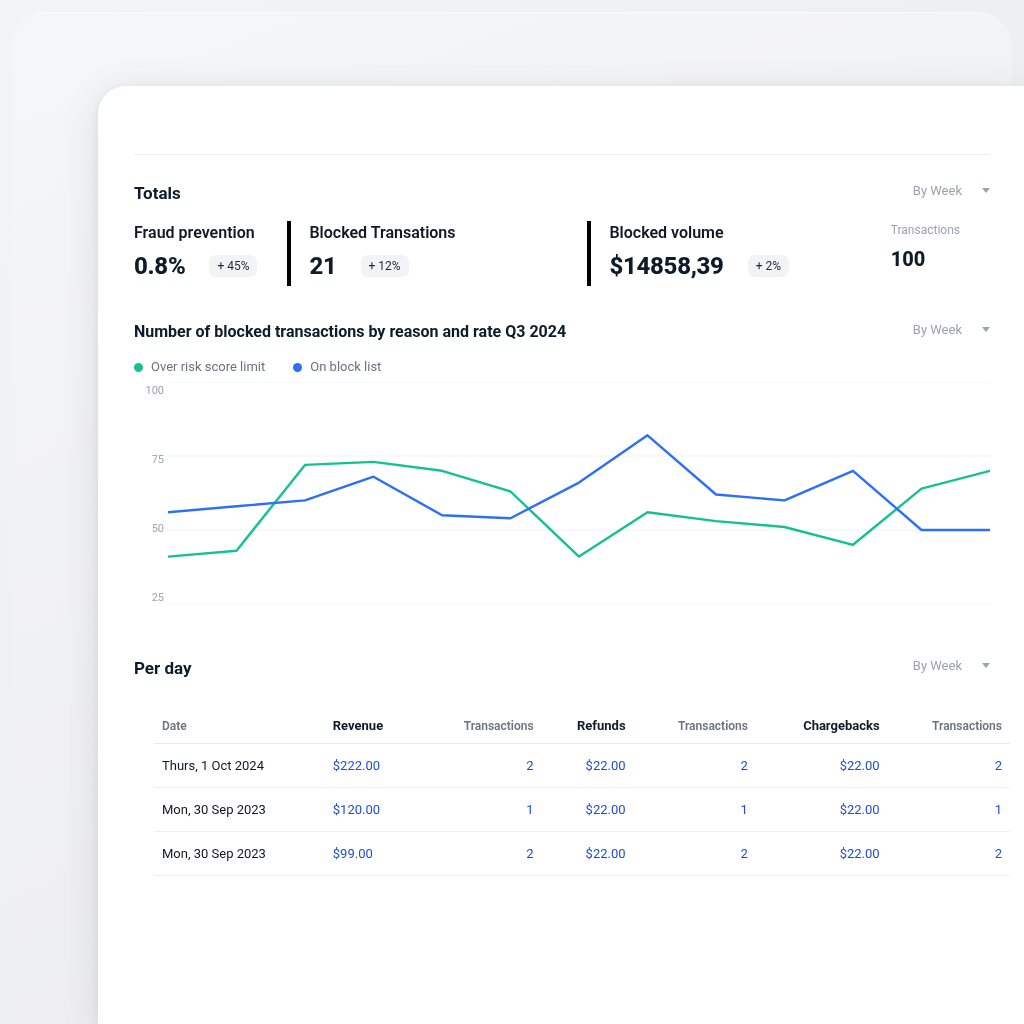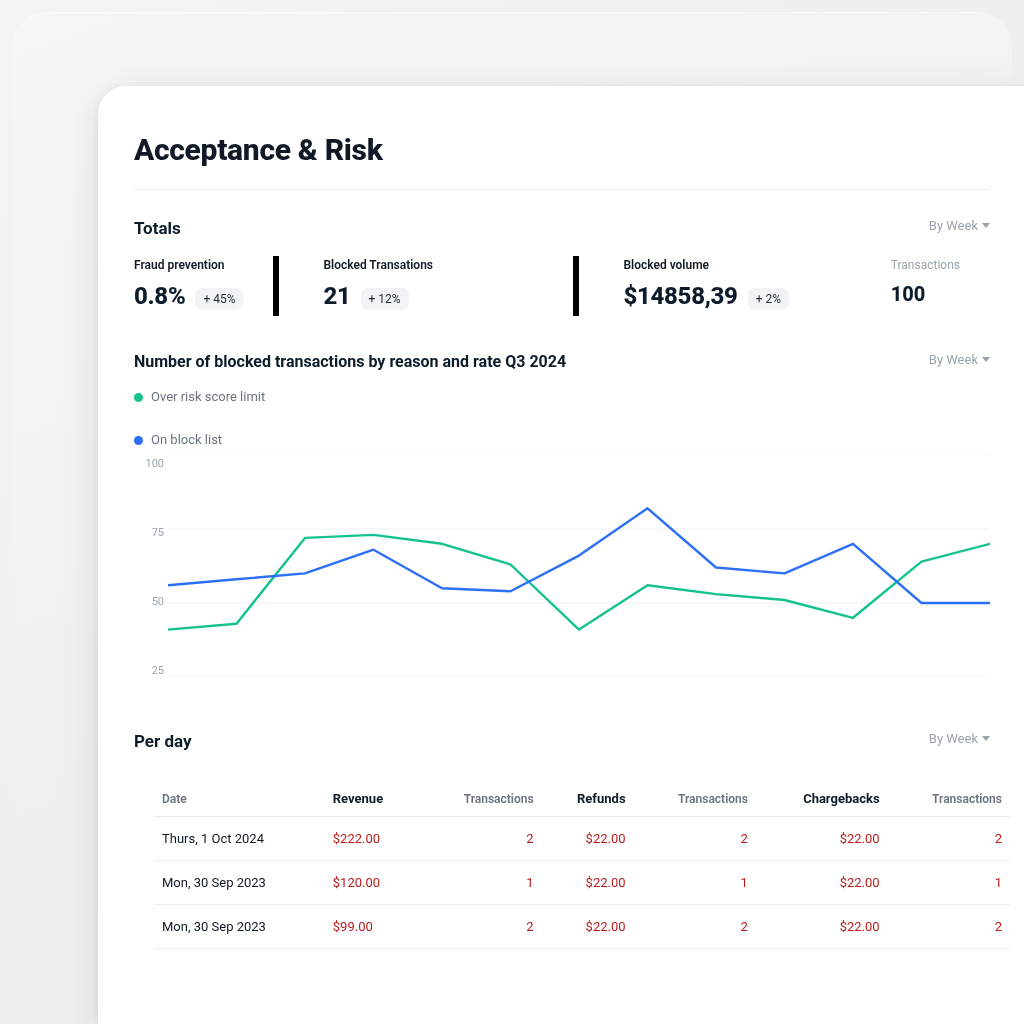--- a/index.html
+++ b/index.html
@@ -24,60 +24,59 @@
     border-radius: 28px 0 0 0;
     box-shadow: 0 8px 40px rgba(0,0,0,0.10), 0 2px 8px rgba(0,0,0,0.06);
     padding: 46px 0 0 36px;
     overflow: hidden;
   }
   h1 { font-size: 30px; font-weight: 800; letter-spacing: -0.3px; color:#111826; }
   .divider { height:1px; background:#eceef2; margin: 22px 0 28px 0; width: 856px; }
   .section-header { display:flex; align-items:flex-start; justify-content:space-between; width:856px; margin-bottom: 18px; }
   .section-title { font-size: 17px; font-weight: 700; color:#0d1b2a; }
   .chart-title { font-size: 16px; font-weight: 700; color:#0d1b2a; }
-  .selector { display:flex; align-items:center; gap:4px; color:#9aa3af; font-size:13px; cursor:pointer; }
+  .selector { display:flex; align-items:center; gap:20px; color:#9aa3af; font-size:13px; cursor:pointer; }
   .caret { width:0; height:0; border-left:4px solid transparent; border-right:4px solid transparent; border-top:5px solid #9aa3af; }
 
   .stats { display:flex; width:856px; gap:0; }
   .stat { padding: 2px 30px 6px 0; }
-  .stat + .stat { border-left:6px solid #000000; padding-left:44px; }
-  .stat-label { font-size:12px; font-weight:600; color:#111826; margin-bottom:10px; white-space:nowrap; }
-  .stat-value-row { display:flex; align-items:flex-end; gap:10px; }
+  .stat + .stat { border-left:4px solid #000000; padding-left:18px; }
+  .stat-label { font-size:16px; font-weight:600; color:#111826; margin-bottom:10px; white-space:nowrap; }
+  .stat-value-row { display:flex; align-items:center; gap:24px; }
   .stat-value { font-size:24px; font-weight:800; color:#0d1b2a; letter-spacing:-0.3px; }
   .pill { background:#f1f3f6; border-radius:7px; padding:4px 8px; font-size:12px; font-weight:400; color:#1f2a37; }
   .stat-right { margin-left:auto; text-align:left; }
   .substat-label { font-size:12px; color:#9aa3af; margin-bottom:10px; }
   .substat-value { font-size:20px; font-weight:800; color:#0d1b2a; }
 
-  .legend { display:flex; gap:28px; margin:12px 0 8px 0; font-size:13px; color:#6b7280;flex-direction:column; }
+  .legend { display:flex; gap:28px; margin:12px 0 8px 0; font-size:13px; color:#6b7280; }
   .dot { width:9px; height:9px; border-radius:50%; display:inline-block; margin-right:8px; vertical-align:middle; }
   .dot.green { background:#15c28f; }
   .dot.blue  { background:#2d6ff6; }
 
   .chart-wrap { width:856px; height:250px; position:relative; margin-top:6px; }
   .ylabels { position:absolute; left:-4px; top:0; bottom:0; width:34px; display:flex; flex-direction:column; justify-content:space-between; font-size:11px; color:#9aa3af; text-align:right; padding:2px 0 28px; }
   .plot { position:absolute; left:34px; right:0; top:0; bottom:28px; }
   .plot svg { width:100%; height:100%; display:block; }
 
   .table-wrap { width:856px; margin-top:30px; }
   table { border-collapse:collapse; width:100%; font-size:13px;margin-left:20px; }
   th { text-align:left; font-weight:600; color:#6b7280; font-size:12px; padding:10px 8px; border-bottom:1px solid #e8ecef; }
   th.strong { color:#0d1b2a; font-size:13px; font-weight:700; }
   th.right, td.right { text-align:right; }
-  td { padding:14px 8px; border-bottom:1px solid #eef1f4; color:#b91c1c; }
+  td { padding:14px 8px; border-bottom:1px solid #eef1f4; color:#1d4ed8; }
   td.date { color:#0f172a; }
 </style>
 </head>
 <body>
 
 <div class="bg-card"></div>
 
 <div class="card">
 
-  <h1>Acceptance &amp; Risk</h1>
   <div class="divider"></div>
 
   <div class="section-header">
     <div class="section-title">Totals</div>
     <div class="selector">
       <span>By Week</span>
       <span class="caret"></span>
     </div>
   </div>
 

